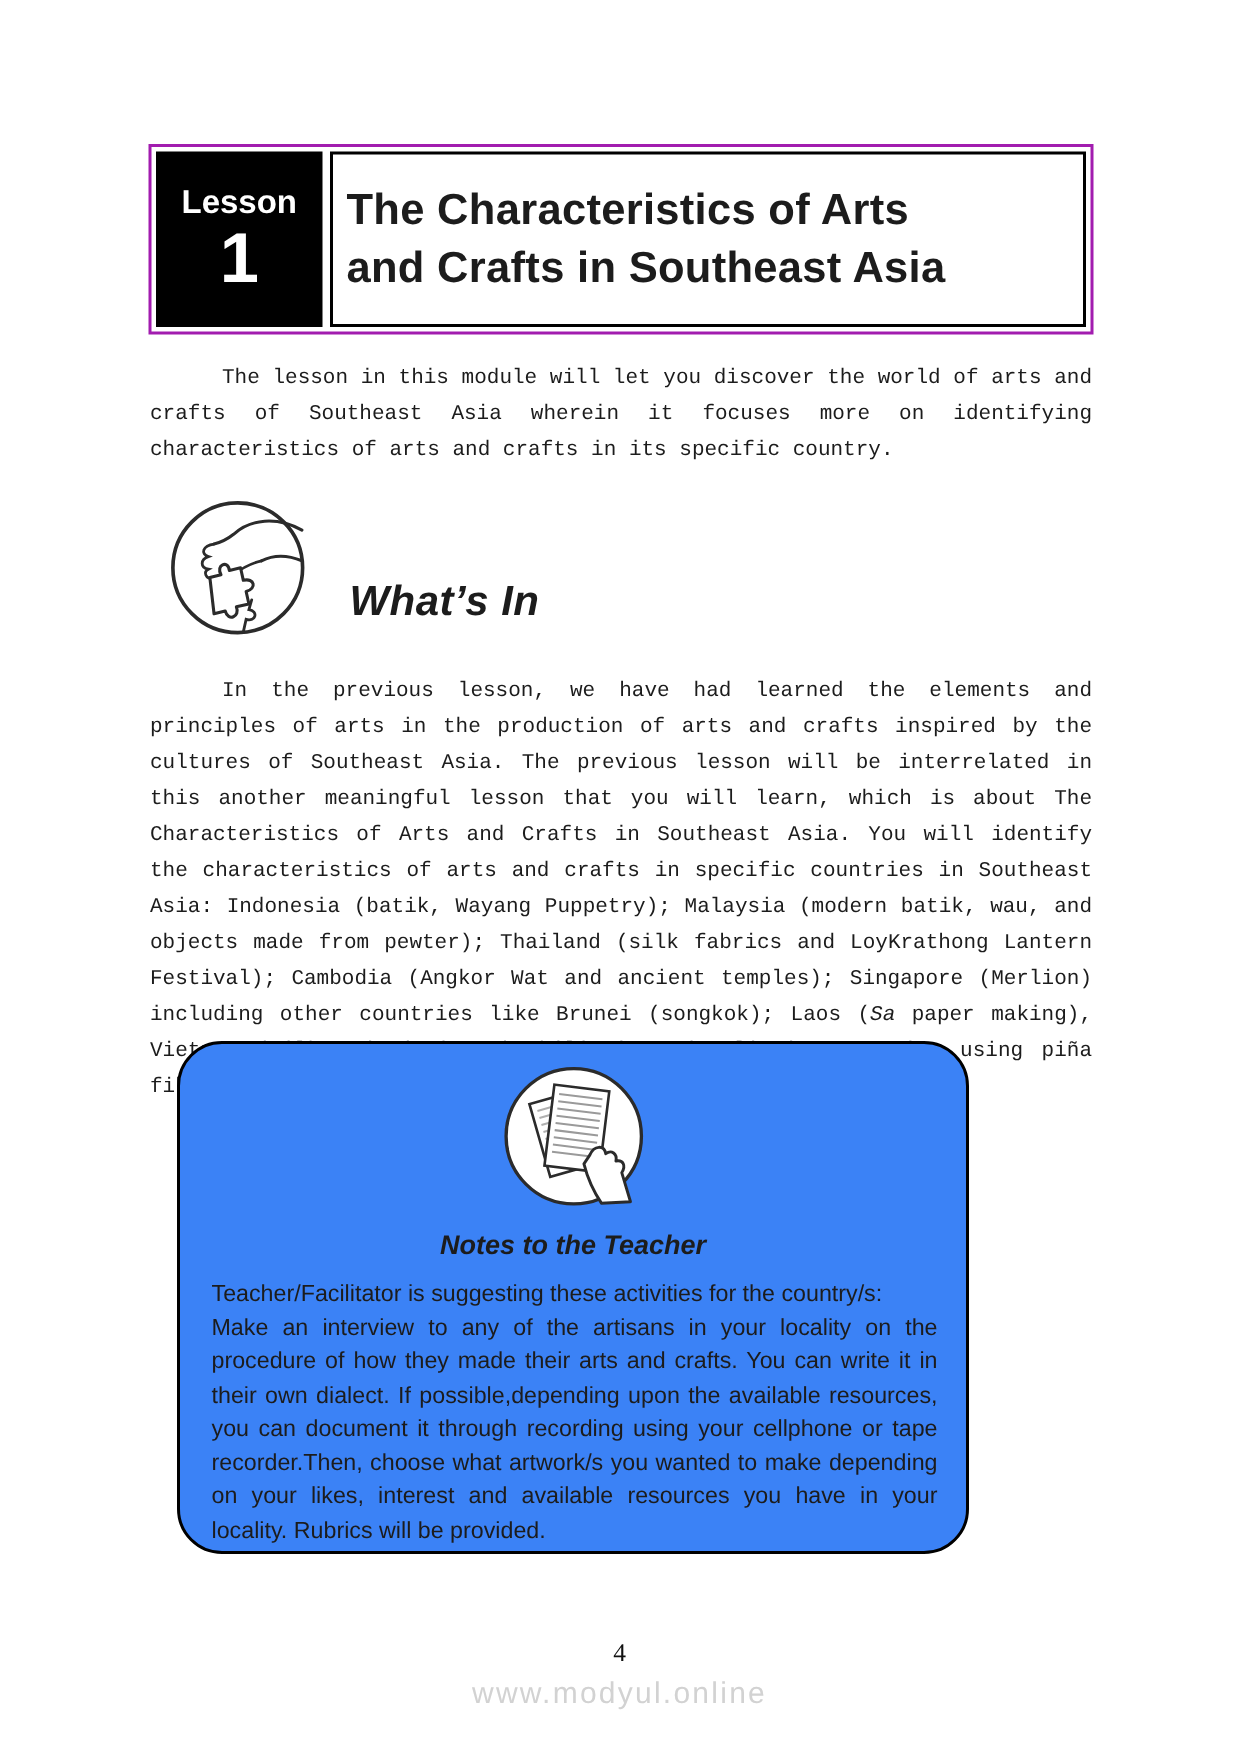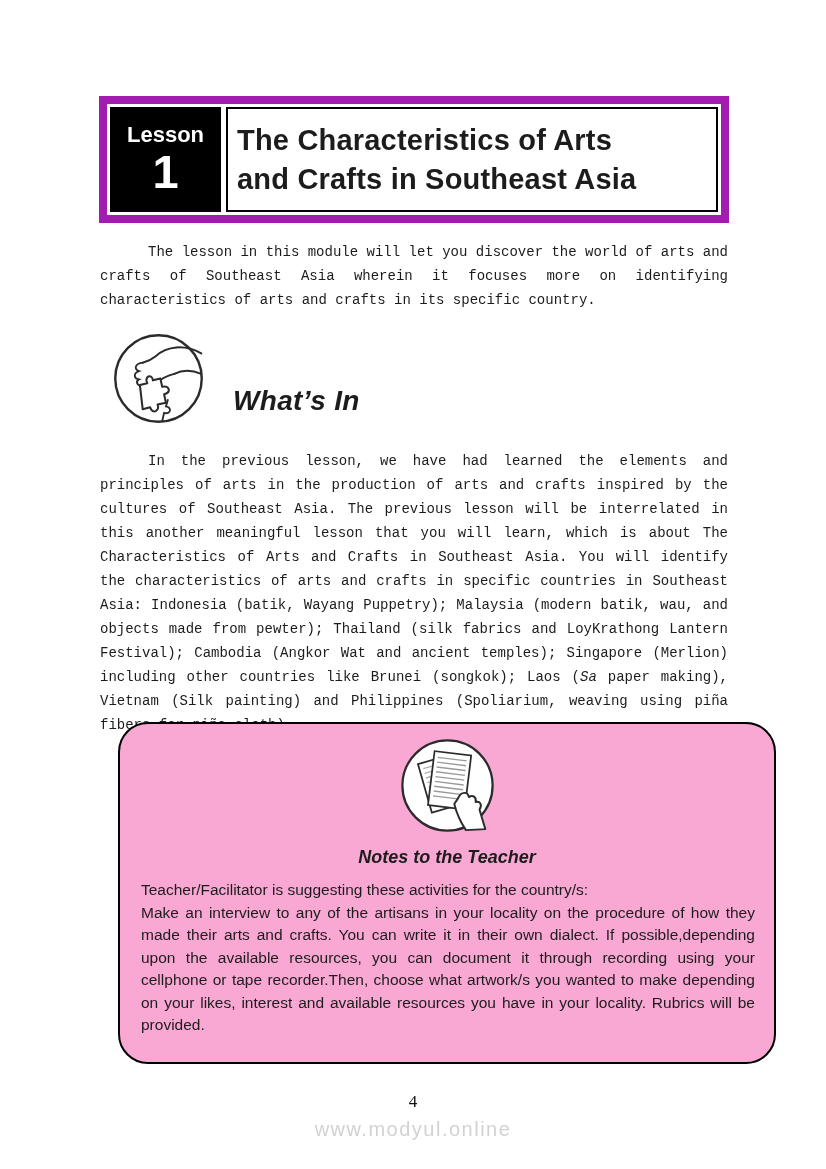--- a/index.html
+++ b/index.html
@@ -12,21 +12,21 @@
     font-family: "Liberation Sans", sans-serif;
     color: #1c1c1c;
     overflow: hidden;
   }
 
   
   .lesson-banner {
     position: absolute;
     left: 99px; top: 96px;
     width: 630px; height: 127px;
-    border: 8px solid #a21caf;
+    border: 2px solid #a21caf;
     background: #fff;
     padding: 3px;
     display: flex;
     gap: 5px;
   }
   .lesson-cell {
     width: 111px;
     background: #000;
     color: #fff;
     display: flex;
@@ -78,25 +78,25 @@
     font-weight: bold;
     font-style: italic;
     margin-left: 28px;
     letter-spacing: 0.3px;
     margin-top: 44px;
   }
 
   
   .notes-box {
     position: absolute;
-    left: 118px; top: 722px;
-    width: 658px; height: 342px;
+    left: 118px; top: 694px;
+    width: 528px; height: 342px;
     border: 2px solid #000;
     border-radius: 30px;
-    background: #f9a8d4;
+    background: #3b82f6;
     text-align: center;
     padding-top: 13px;
   }
   .notes-box svg { width: 97px; height: 97px; display: inline-block; }
   .notes-heading {
     font-size: 18px;
     font-weight: bold;
     font-style: italic;
     margin-top: 9px;
   }

